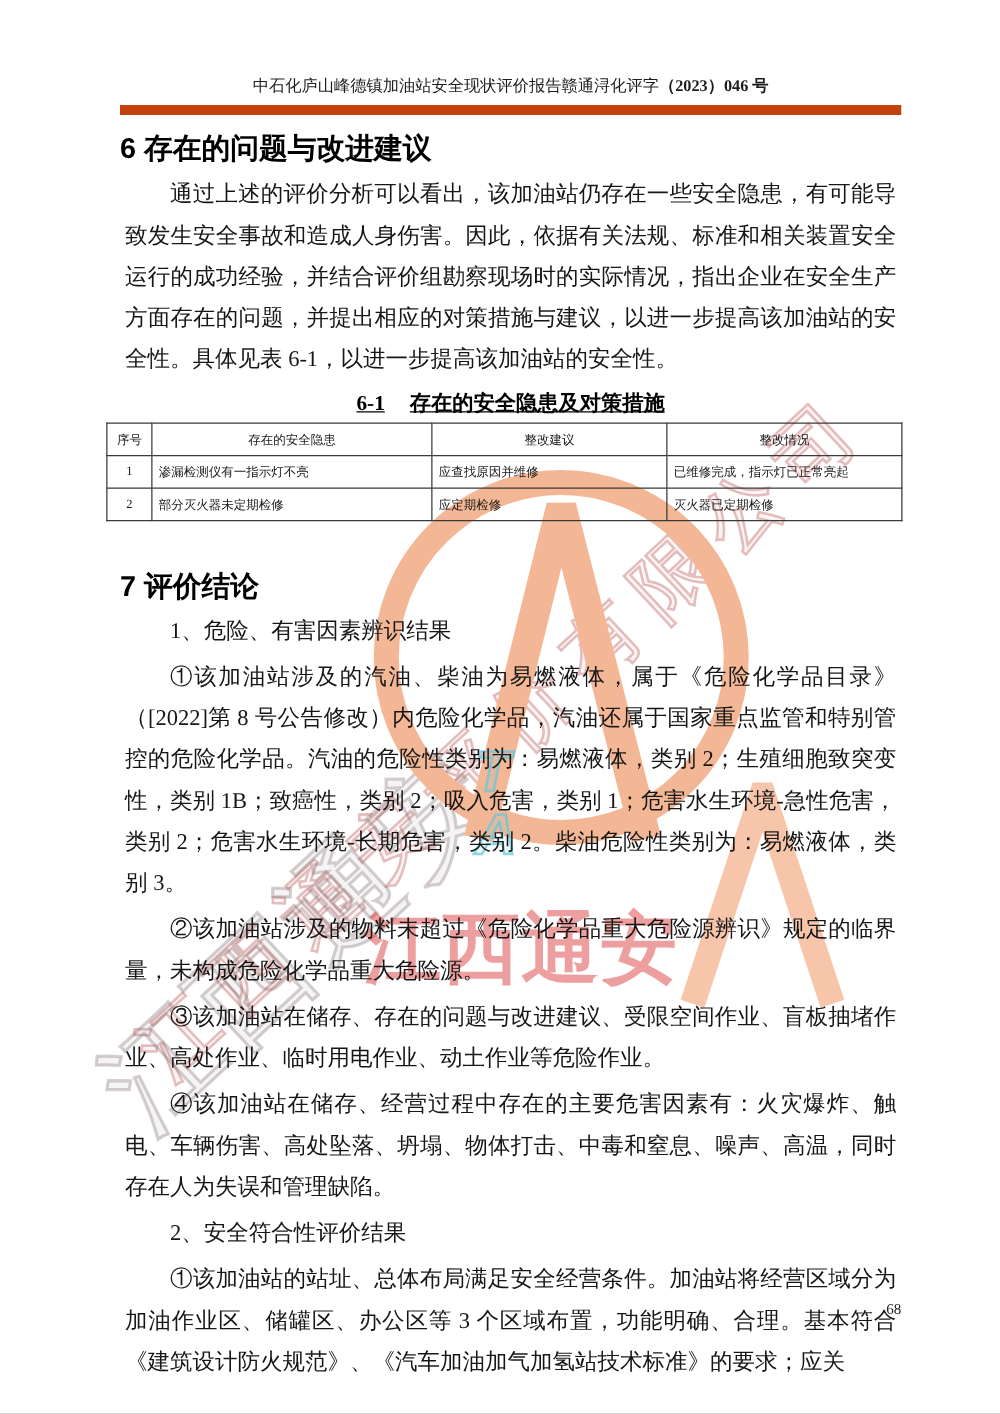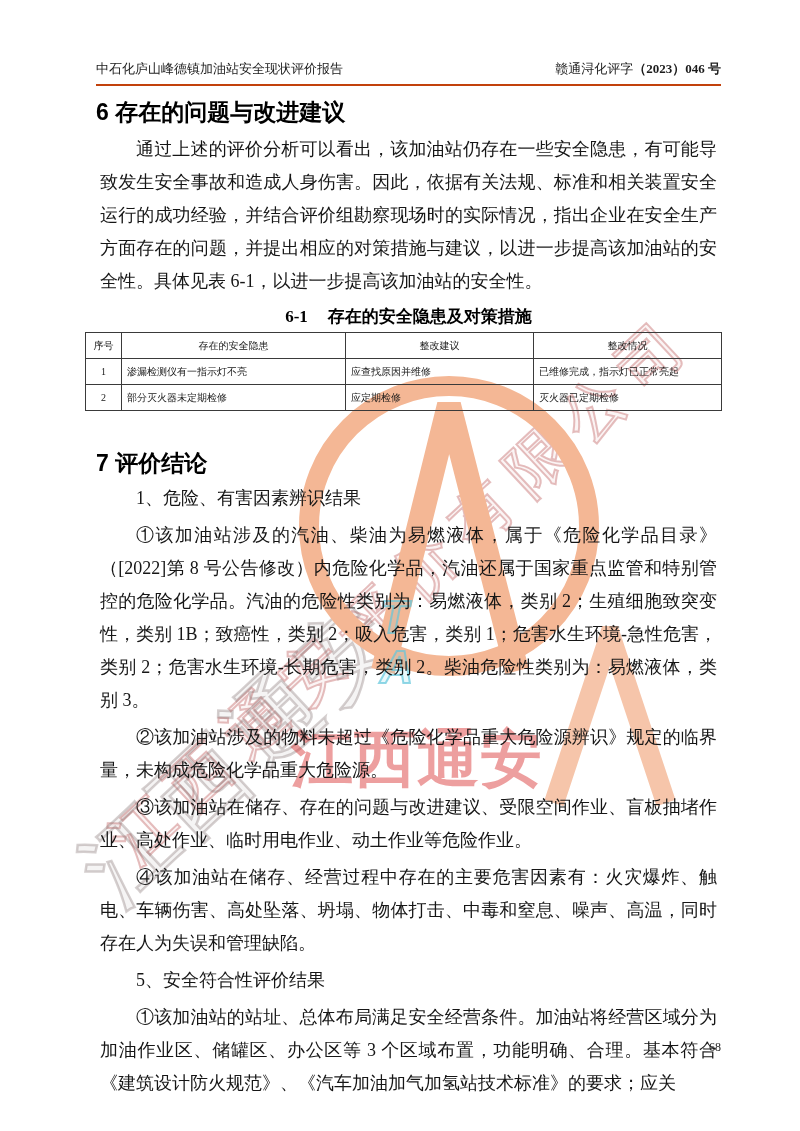--- a/index.html
+++ b/index.html
@@ -38,37 +38,37 @@
   }
   .wm-red {
     position:absolute; left:291px; top:717px;
     font-family:"Liberation Serif", serif; font-weight:bold;
     font-size:62px; letter-spacing:1px; white-space:nowrap;
     color:rgba(216,50,50,0.47);
   }
   
   .content { position:absolute; left:96px; top:60px; width:625px; z-index:2; }
   .doc-header {
-    display:flex; justify-content:space-between; align-items:flex-end;
+    display:flex; justify-content:center; align-items:flex-end;
     font-size:13px; line-height:17px; padding-bottom:7px;
-    border-bottom:2px solid #c2410c; color:#1c1c1c;
+    border-bottom:8px solid #c2410c; color:#1c1c1c;
   }
   .doc-header .bold { font-weight:bold; }
   h1.sec {
     font-family:"Liberation Sans", sans-serif; font-weight:bold;
     font-size:23px; line-height:30px; color:#000; margin:11px 0 6px 0;
   }
   h1.sec2 { margin-top:37px; margin-bottom:1px; }
   p.body-p {
     margin:4px; font-size:18px; line-height:33px;
     text-align:justify; text-indent:2em; color:#161616;
   }
   .tbl-caption {
     text-align:center; font-weight:bold; font-size:17px;
-    margin:7px 0 4px 0; color:#000;
+    margin:7px 0 4px 0; color:#000;text-decoration:underline;
   }
   .tbl-caption .cap-no { margin-right:20px; }
   table.hz {
     border-collapse:collapse; table-layout:fixed;
     width:636px; margin-left:-11px; font-size:10px; color:#181818;
   }
   table.hz th, table.hz td {
     border:1.6px solid #3a3a3a; padding:1px 5px; height:23px;
     overflow:hidden; white-space:nowrap;
   }
@@ -150,18 +150,18 @@
       </tbody>
     </table>
 
     <h1 class="sec sec2">7 评价结论</h1>
 
     <p class="body-p">1、危险、有害因素辨识结果</p>
     <p class="body-p">①该加油站涉及的汽油、柴油为易燃液体，属于《危险化学品目录》（[2022]第 8 号公告修改）内危险化学品，汽油还属于国家重点监管和特别管控的危险化学品。汽油的危险性类别为：易燃液体，类别 2；生殖细胞致突变性，类别 1B；致癌性，类别 2；吸入危害，类别 1；危害水生环境-急性危害，类别 2；危害水生环境-长期危害，类别 2。柴油危险性类别为：易燃液体，类别 3。</p>
     <p class="body-p">②该加油站涉及的物料未超过《危险化学品重大危险源辨识》规定的临界量，未构成危险化学品重大危险源。</p>
     <p class="body-p">③该加油站在储存、存在的问题与改进建议、受限空间作业、盲板抽堵作业、高处作业、临时用电作业、动土作业等危险作业。</p>
     <p class="body-p">④该加油站在储存、经营过程中存在的主要危害因素有：火灾爆炸、触电、车辆伤害、高处坠落、坍塌、物体打击、中毒和窒息、噪声、高温，同时存在人为失误和管理缺陷。</p>
-    <p class="body-p">5、安全符合性评价结果</p>
+    <p class="body-p">2、安全符合性评价结果</p>
     <p class="body-p">①该加油站的站址、总体布局满足安全经营条件。加油站将经营区域分为加油作业区、储罐区、办公区等 3 个区域布置，功能明确、合理。基本符合《建筑设计防火规范》、《汽车加油加气加氢站技术标准》的要求；应关</p>
   </div>
 
   <div class="page-number">68</div>
 </div>
 
 </body></html>

